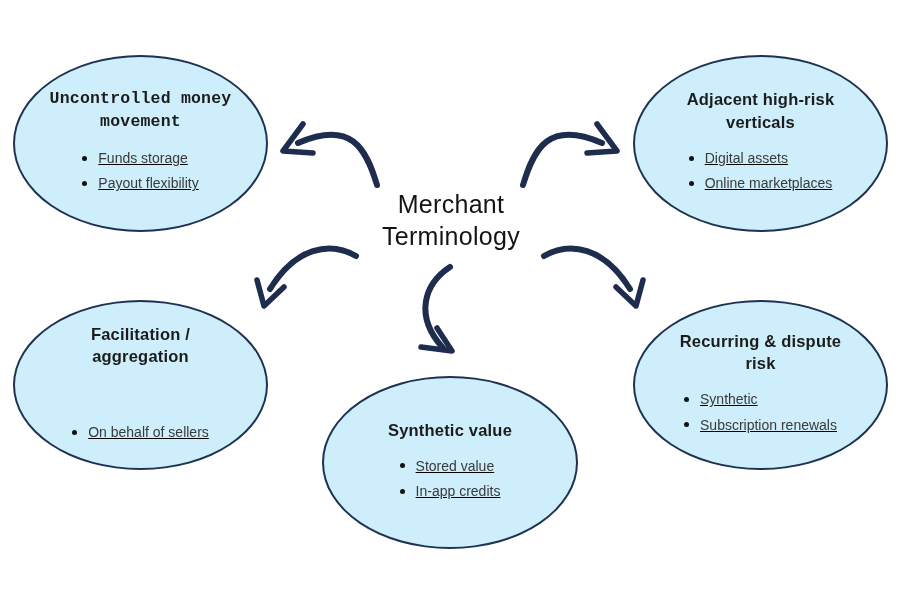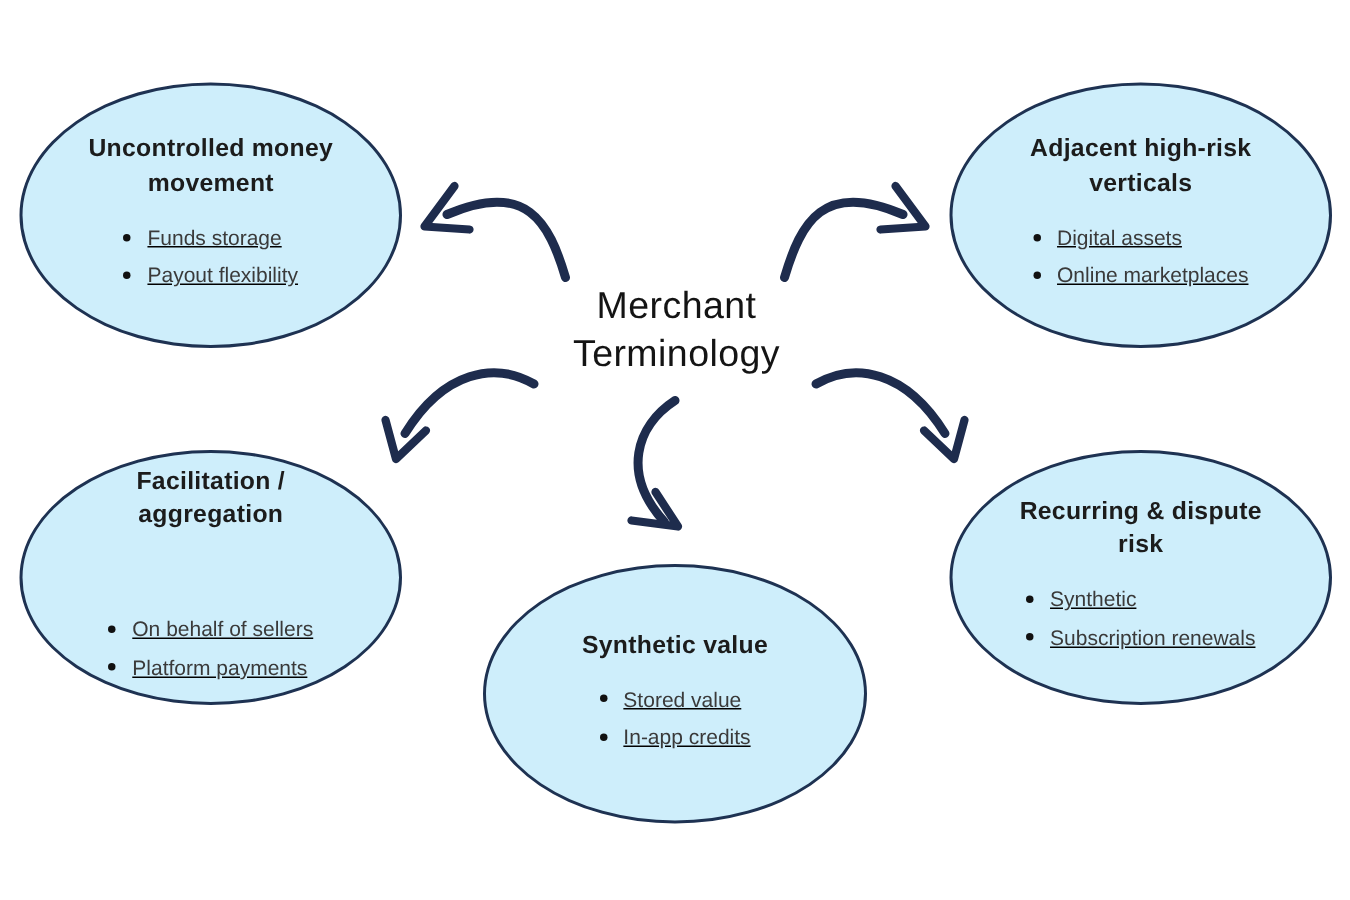--- a/index.html
+++ b/index.html
@@ -60,21 +60,21 @@
   .node-bc { left: 322px; top: 376px; width: 256px; height: 173px; }
   .node-br { left: 633px; top: 300px; width: 255px; height: 170px; }
   .node-title {
     font-size: 16.5px;
     font-weight: 700;
     color: #1C1C1C;
     text-align: center;
     line-height: 1.35;
     letter-spacing: 0.2px;
   }
-  .t-uncontrolled { max-width: 200px; }
+  .t-uncontrolled { max-width: 200px; font-family: Liberation Mono, monospace; }
   .t-adjacent     { max-width: 190px; }
   .t-facilitation { max-width: 140px; }
   .t-recurring    { max-width: 175px; }
   .bullets {
     margin: 10px 0 0 0;
     padding: 0;
     list-style: none;
     display: inline-block;
     text-align: left;
     text-decoration: underline;
@@ -154,24 +154,20 @@
     </ul>
   </div>
 
   <div class="node node-bl">
     <div class="node-title t-facilitation">Facilitation / aggregation</div>
     <ul class="bullets">
       <li>
           <span class="dot"></span>
           <span>On behalf of sellers</span>
         </li>
-      <li>
-          <span class="dot"></span>
-          <span>Platform payments</span>
-        </li>
     </ul>
   </div>
 
   <div class="node node-bc">
     <div class="node-title t-synthetic">Synthetic value</div>
     <ul class="bullets">
       <li>
           <span class="dot"></span>
           <span>Stored value</span>
         </li>

